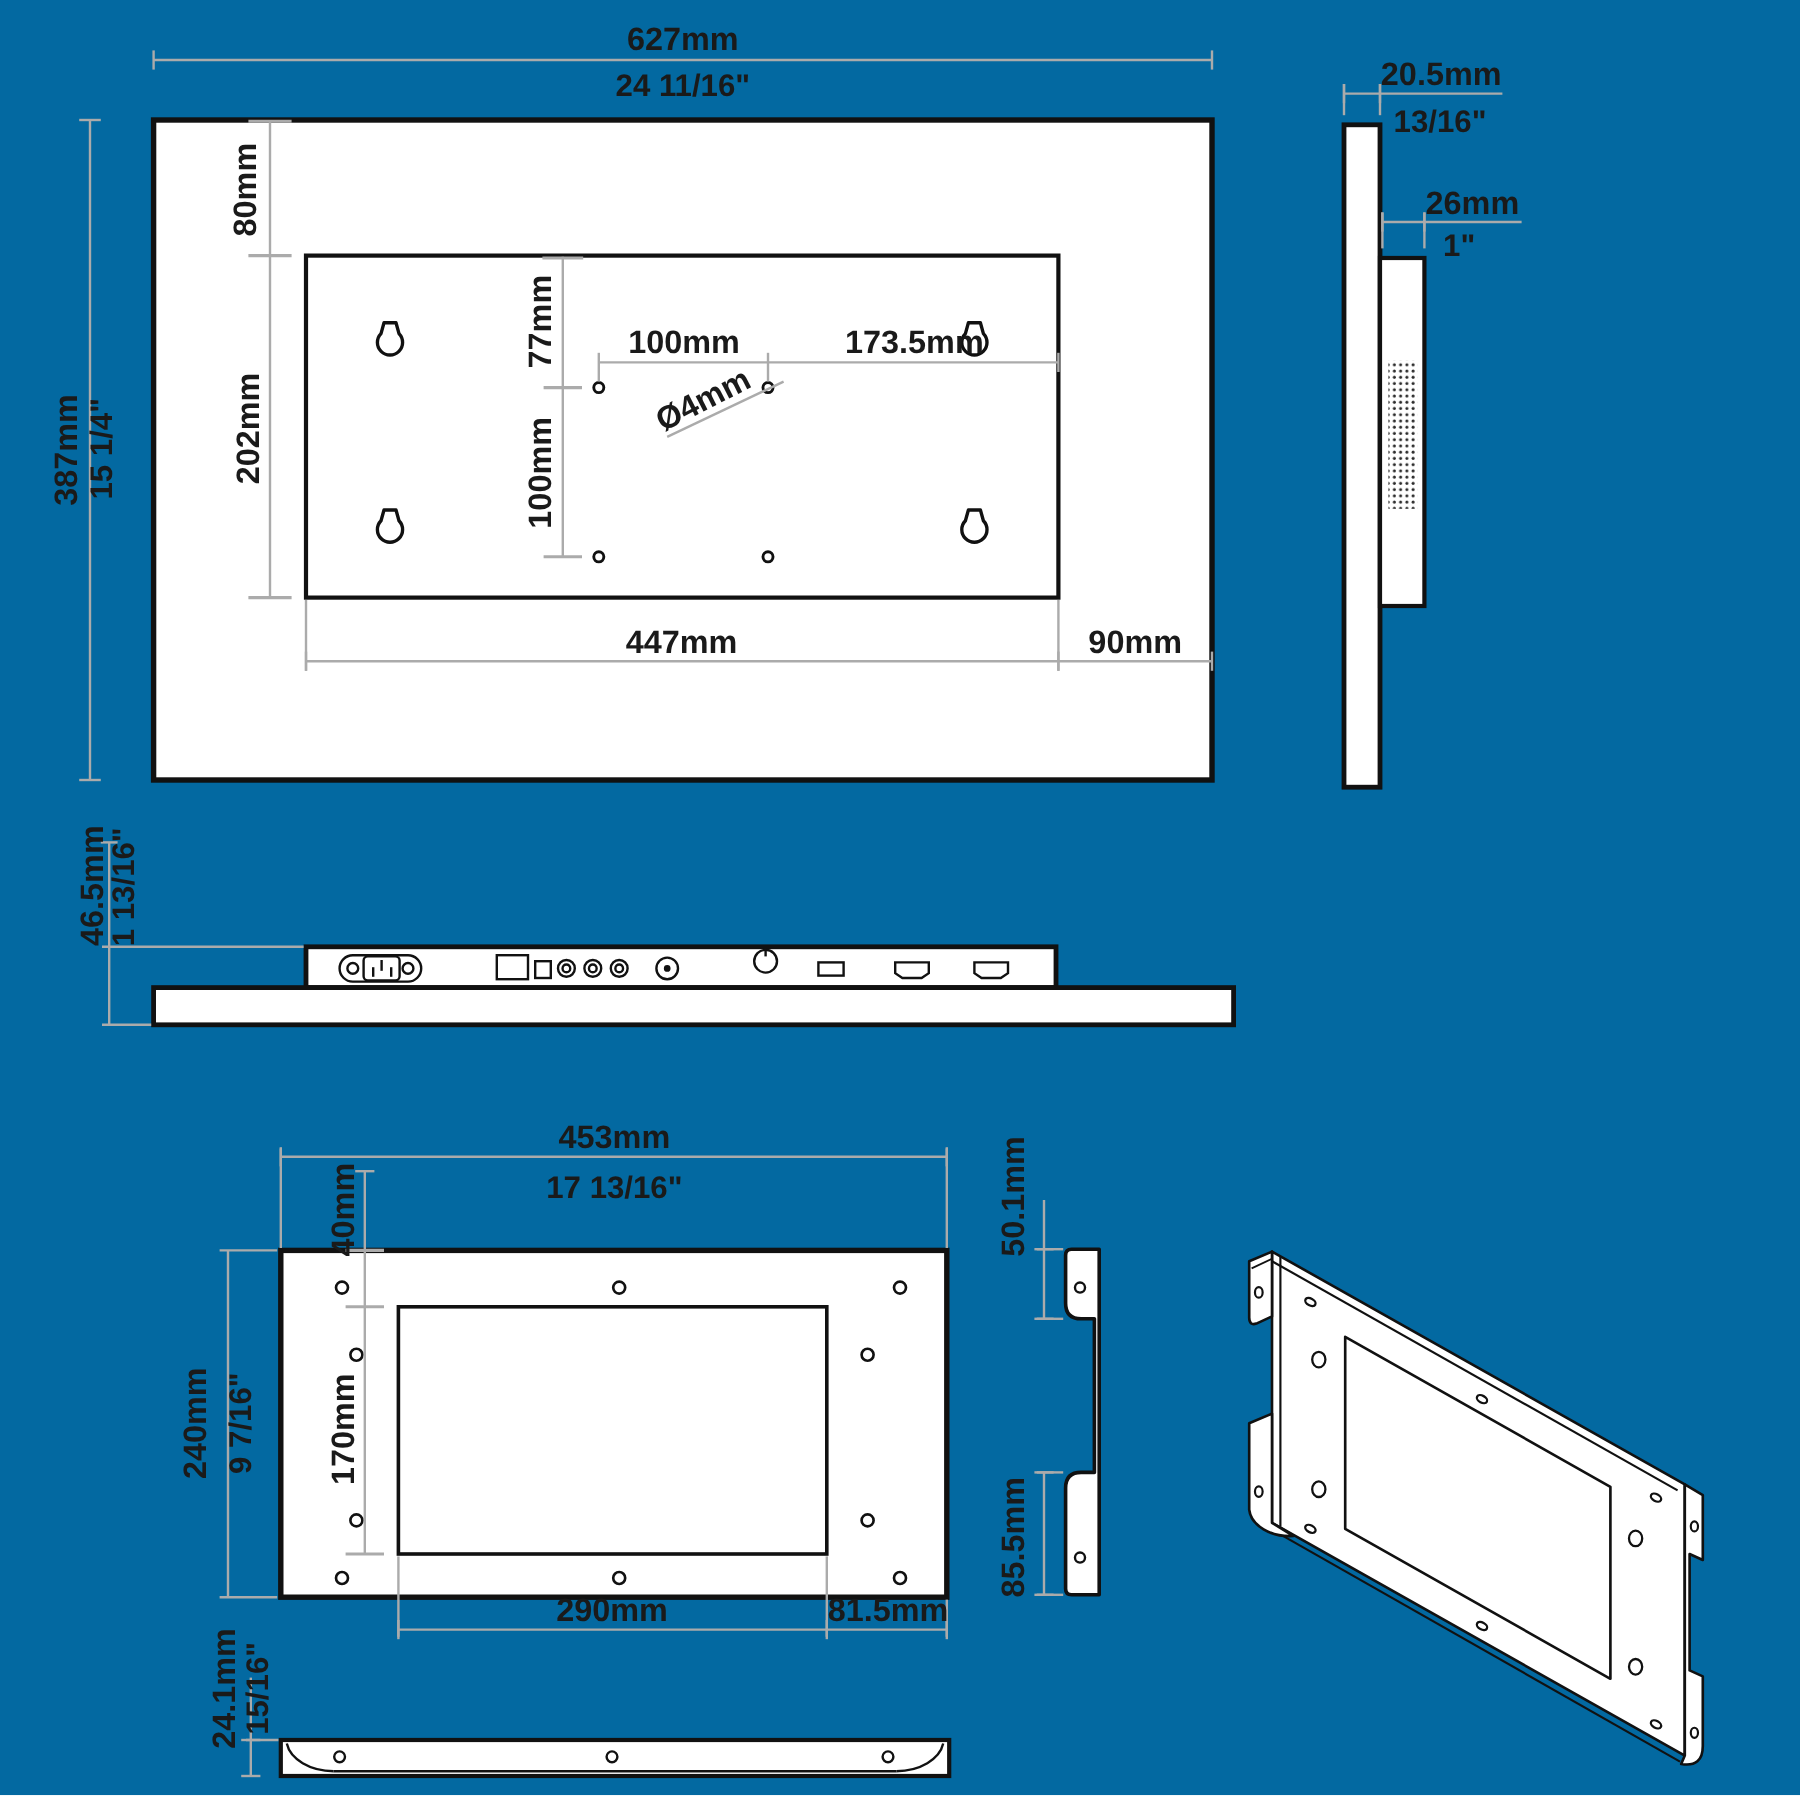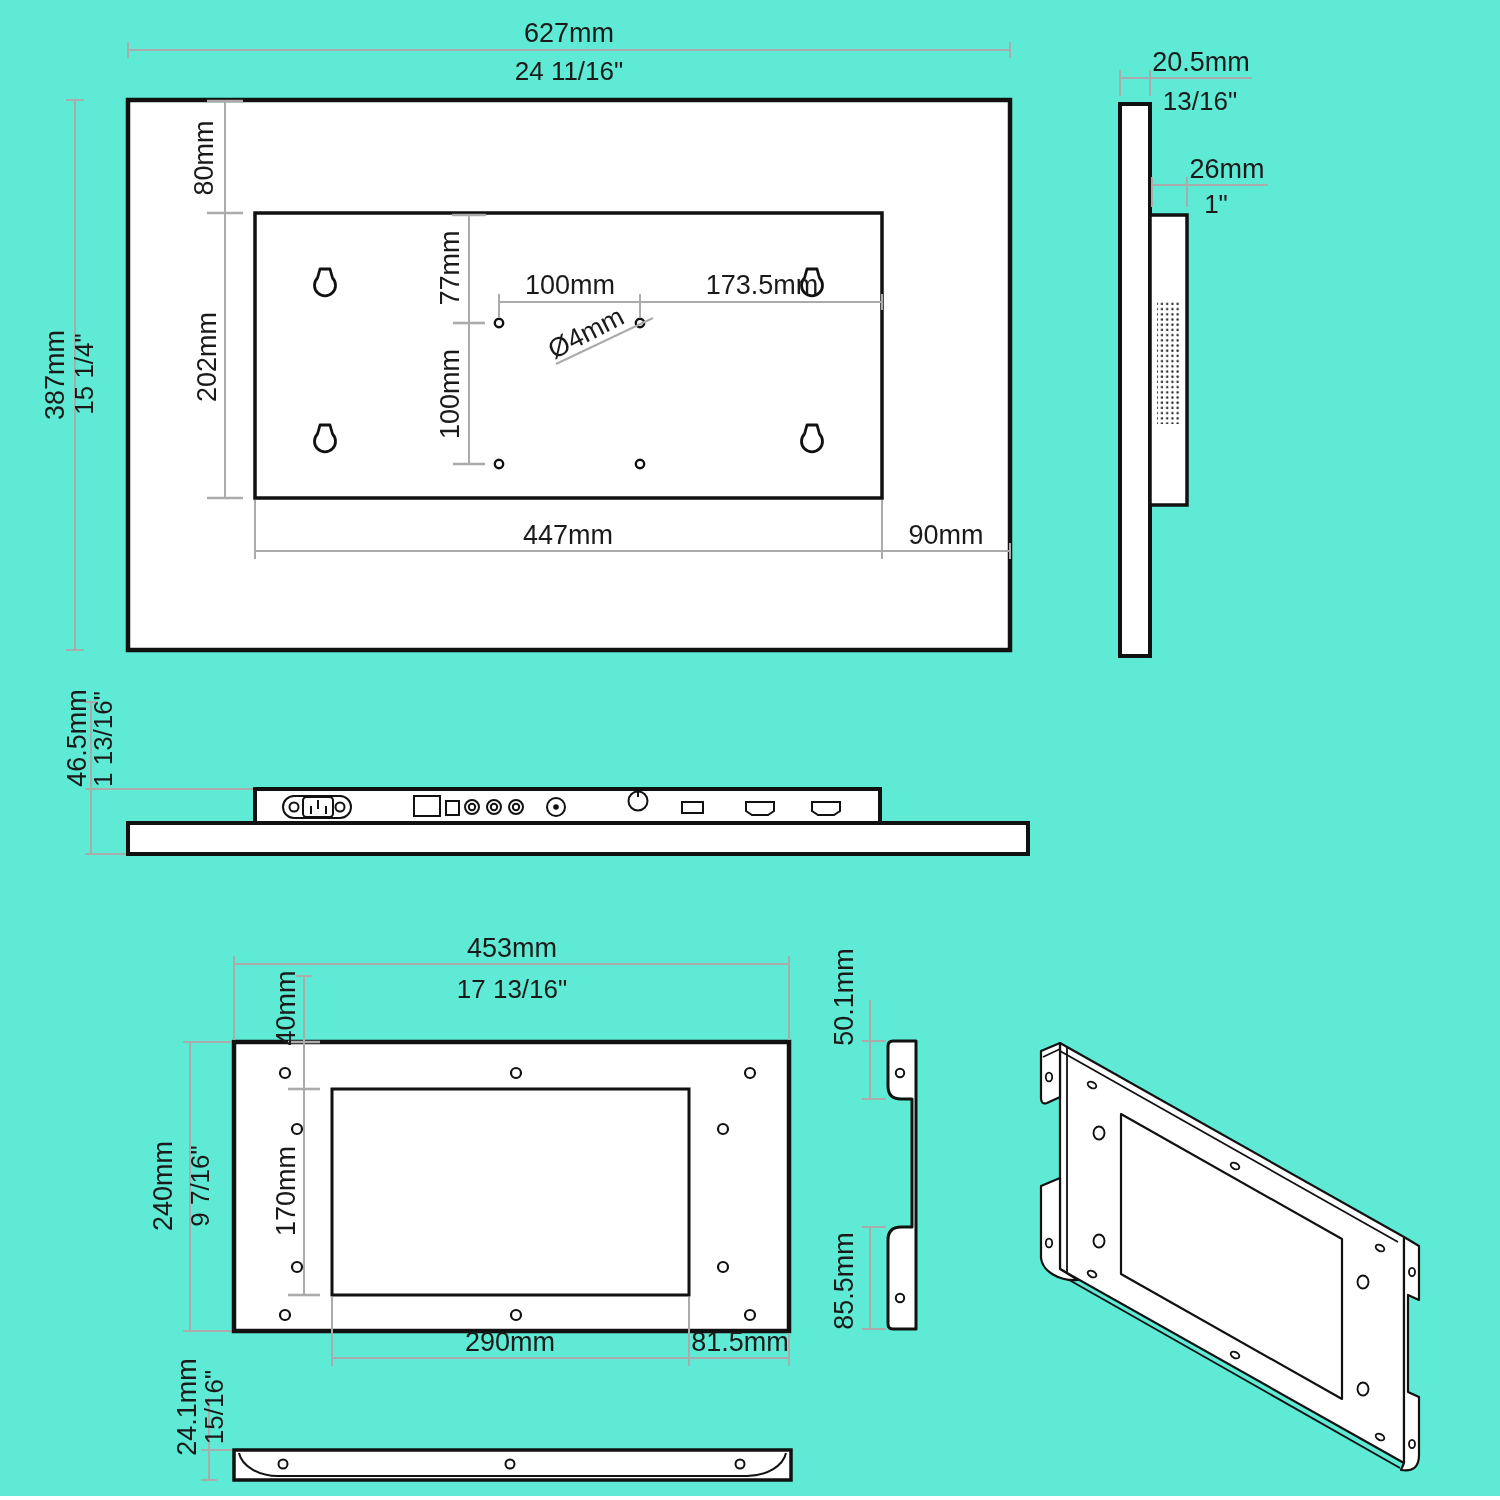--- a/index.html
+++ b/index.html
@@ -1,17 +1,17 @@
 <!DOCTYPE html>
 <html><head>
 <meta charset="utf-8">
 <style>
   html,body{margin:0;padding:0;background:#fff;}
-  .canvas{position:relative;width:1500px;height:1496px;background:#5eead4;overflow:hidden;
-          font-family:"Liberation Sans", sans-serif;}
+  .canvas{position:relative;width:1500px;height:1496px;background:#0369a1;overflow:hidden;
+          font-family:"Liberation Sans", sans-serif;font-weight:bold;}
   svg text{font-family:"Liberation Sans", sans-serif;fill:#1a1a1a;}
   .mm{font-size:27px;}
   .inch{font-size:26px;}
 </style>
 </head>
 <body>
 
 <div class="canvas">
 <svg width="1500" height="1500" viewBox="0 0 1500 1500">
   <defs>

